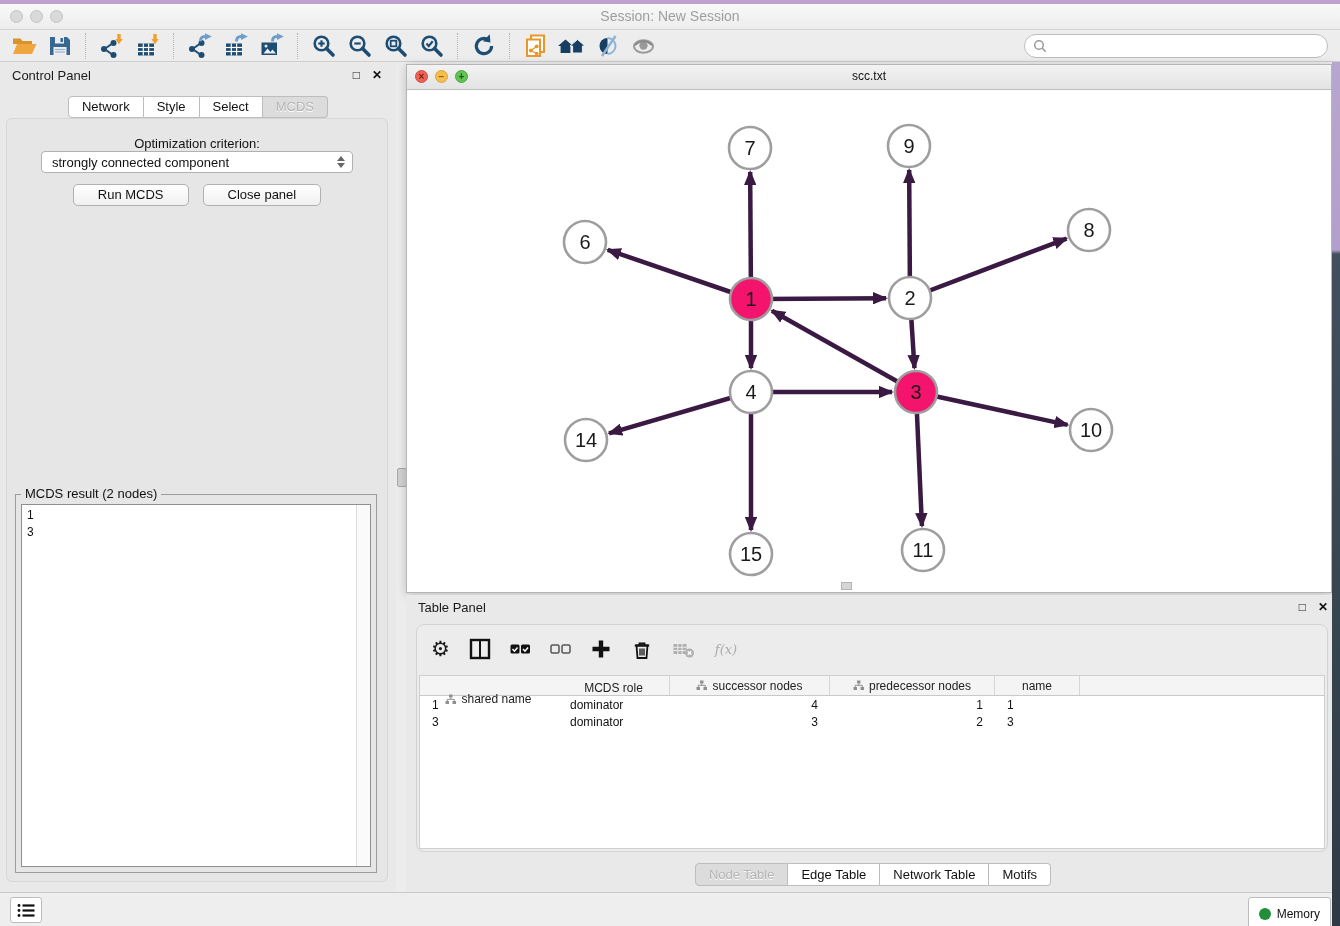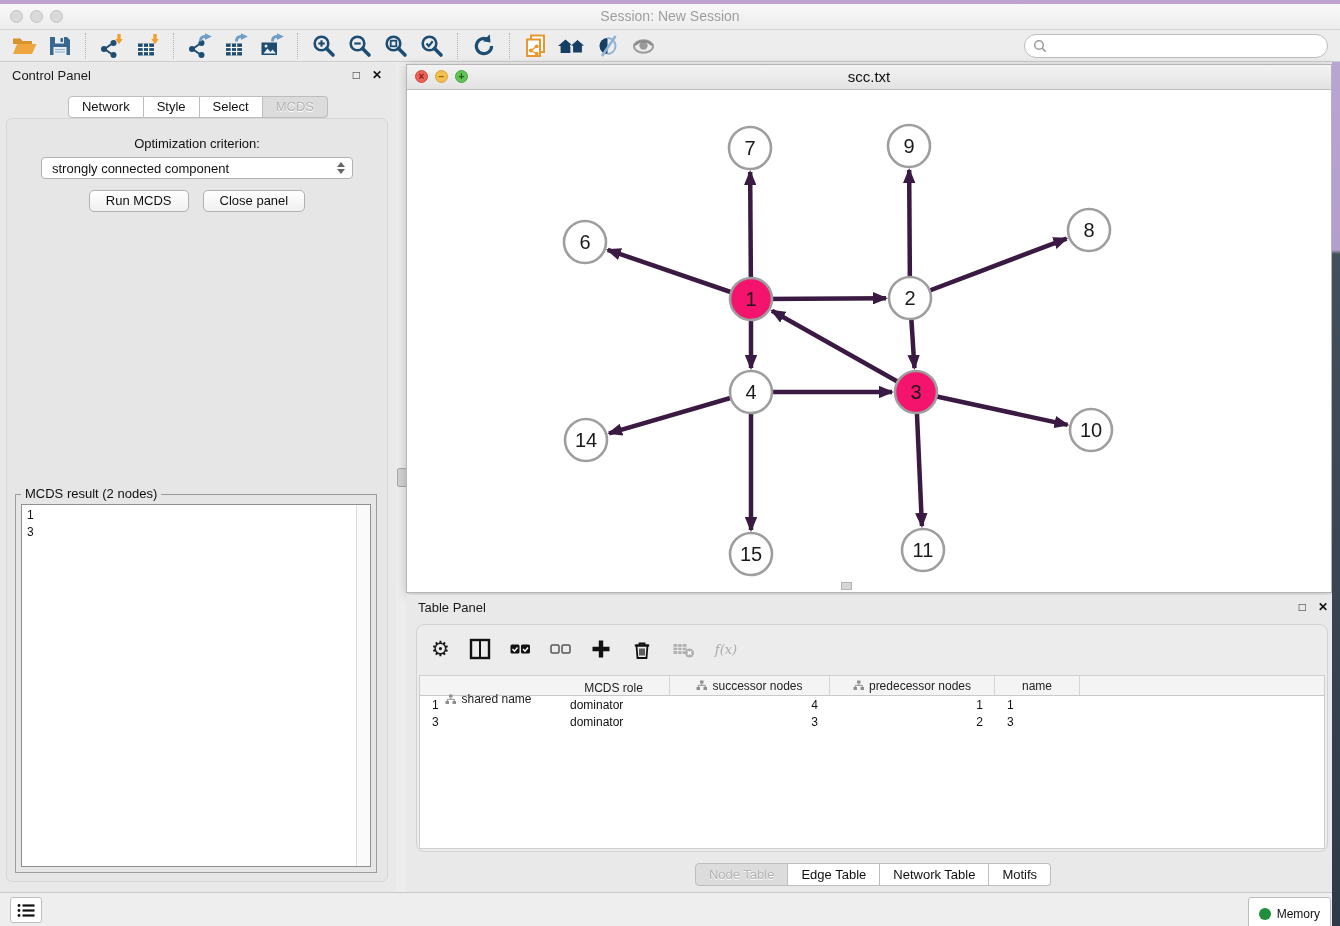--- a/index.html
+++ b/index.html
@@ -29,45 +29,45 @@
   .close-ic{position:absolute;top:5px;font-size:12px;font-weight:bold;color:#111;line-height:14px;}
   .cp-tabs{position:absolute;left:0;top:33px;width:100%;display:flex;justify-content:center;}
   .tab{height:20px;line-height:20px;padding:0 13px;background:#fff;border:1px solid #bdbdbd;border-left:none;
        font-size:13px;color:#111;}
   .tab:first-child{border-left:1px solid #bdbdbd;border-radius:4px 0 0 4px;}
   .tab:last-child{border-radius:0 4px 4px 0;}
   .tab.active{background:#dcdcdc;color:#b4b4b4;text-shadow:0 1px 0 #fff;}
   .cp-body{position:absolute;left:6px;top:55px;width:382px;height:764px;background:#e6e6e6;
            border:1px solid #d6d6d6;border-radius:6px;box-sizing:border-box;}
   .opt-label{margin-top:17px;text-align:center;font-size:13px;}
-  .dropdown{margin:6px auto 0;width:312px;height:22px;background:#fff;border:1px solid #b1b1b1;border-radius:4px;
+  .dropdown{margin:0 auto 0;width:312px;height:22px;background:#fff;border:1px solid #b1b1b1;border-radius:4px;
             position:relative;font-size:13px;line-height:22px;padding-left:10px;box-sizing:border-box;}
   .dd-stepper{position:absolute;right:7px;top:4px;display:flex;flex-direction:column;gap:2px;}
   .dd-up{width:0;height:0;border-left:4px solid transparent;border-right:4px solid transparent;border-bottom:5px solid #666;}
   .dd-down{width:0;height:0;border-left:4px solid transparent;border-right:4px solid transparent;border-top:5px solid #666;}
   .btn-row{display:flex;justify-content:center;gap:14px;margin-top:11px;}
-  .btn{height:22px;padding:0 16px;background:linear-gradient(#ffffff,#f0f0f0);border:1px solid #b1b1b1;
+  .btn{height:22px;padding:0 24px;background:linear-gradient(#ffffff,#f0f0f0);border:1px solid #b1b1b1;
        border-radius:5px;font-size:13px;line-height:20px;color:#111;}
   .groupbox{position:absolute;left:8px;right:10px;top:375px;bottom:8px;border:1px solid #9c9c9c;}
   .gb-title{position:absolute;top:-9px;left:5px;background:#e6e6e6;padding:0 4px;font-size:13px;color:#111;}
   .gb-inner{position:absolute;left:5px;right:5px;top:9px;bottom:5px;background:#fff;border:1px solid #8f8f8f;
             font-size:12px;line-height:17px;padding:2px 5px;box-sizing:border-box;overflow:hidden;}
   .gb-scroll{position:absolute;right:0;top:0;bottom:0;width:13px;background:#fafafa;border-left:1px solid #dcdcdc;}
   .vsplit-handle{position:absolute;left:397px;top:468px;width:8px;height:17px;background:#d2d2d2;
                  border:1px solid #a8a8a8;border-radius:2px;}
   
   .netwin{position:absolute;left:406px;top:64px;width:926px;height:529px;background:#fff;
           border:1px solid #b5b5b5;box-sizing:border-box;box-shadow:0 2px 10px rgba(0,0,0,.20);}
   .nw-titlebar{position:relative;height:24px;background:linear-gradient(#f3f3f3,#e3e3e3);border-bottom:1px solid #bdbdbd;}
   .nw-light{position:absolute;top:5px;width:13px;height:13px;border-radius:50%;box-sizing:border-box;
             font-size:10px;font-weight:bold;line-height:11px;text-align:center;}
   .l-red{left:8px;background:#ee6156;border:1px solid #d14a41;color:#7c2019;}
   .l-yellow{left:28px;background:#f5bf4e;border:1px solid #d8a33a;color:#8e5d00;}
   .l-green{left:48px;background:#60c354;border:1px solid #4aa73f;color:#1f5d18;}
-  .nw-title{text-align:center;line-height:23px;font-size:15px;color:#111;}
+  .nw-title{text-align:center;line-height:23px;font-size:12px;color:#111;}
   .resize-dot{position:absolute;left:434px;bottom:2px;width:9px;height:6px;background:#d6d6d6;border:1px solid #b5b5b5;}
   
   .tpanel{position:absolute;left:406px;top:595px;width:934px;height:298px;background:#e9e9e9;}
   .tp-inner{position:absolute;left:10px;top:29px;width:912px;height:228px;background:#ececec;
             border:1px solid #d2d2d2;border-radius:8px;box-sizing:border-box;overflow:hidden;}
   .tp-toolbar{height:48px;display:flex;align-items:center;padding-left:14px;gap:19px;}
   .tp-ic{display:flex;align-items:center;justify-content:center;}
   .gear-glyph{font-size:21px;color:#1a1a1a;line-height:22px;}
   .fx-glyph{font-family:"DejaVu Serif",serif;font-style:italic;font-size:13px;color:#ababab;}
   .tp-tablewrap{position:absolute;left:2px;right:2px;top:50px;bottom:2px;background:#fff;border:1px solid #cfcfcf;box-sizing:border-box;}

